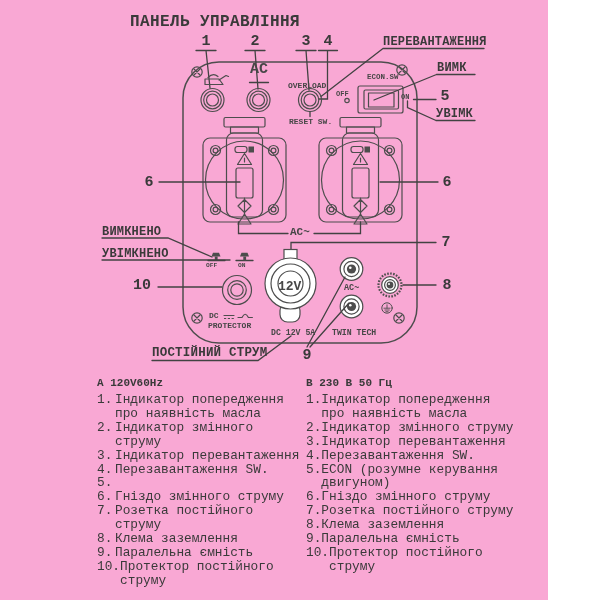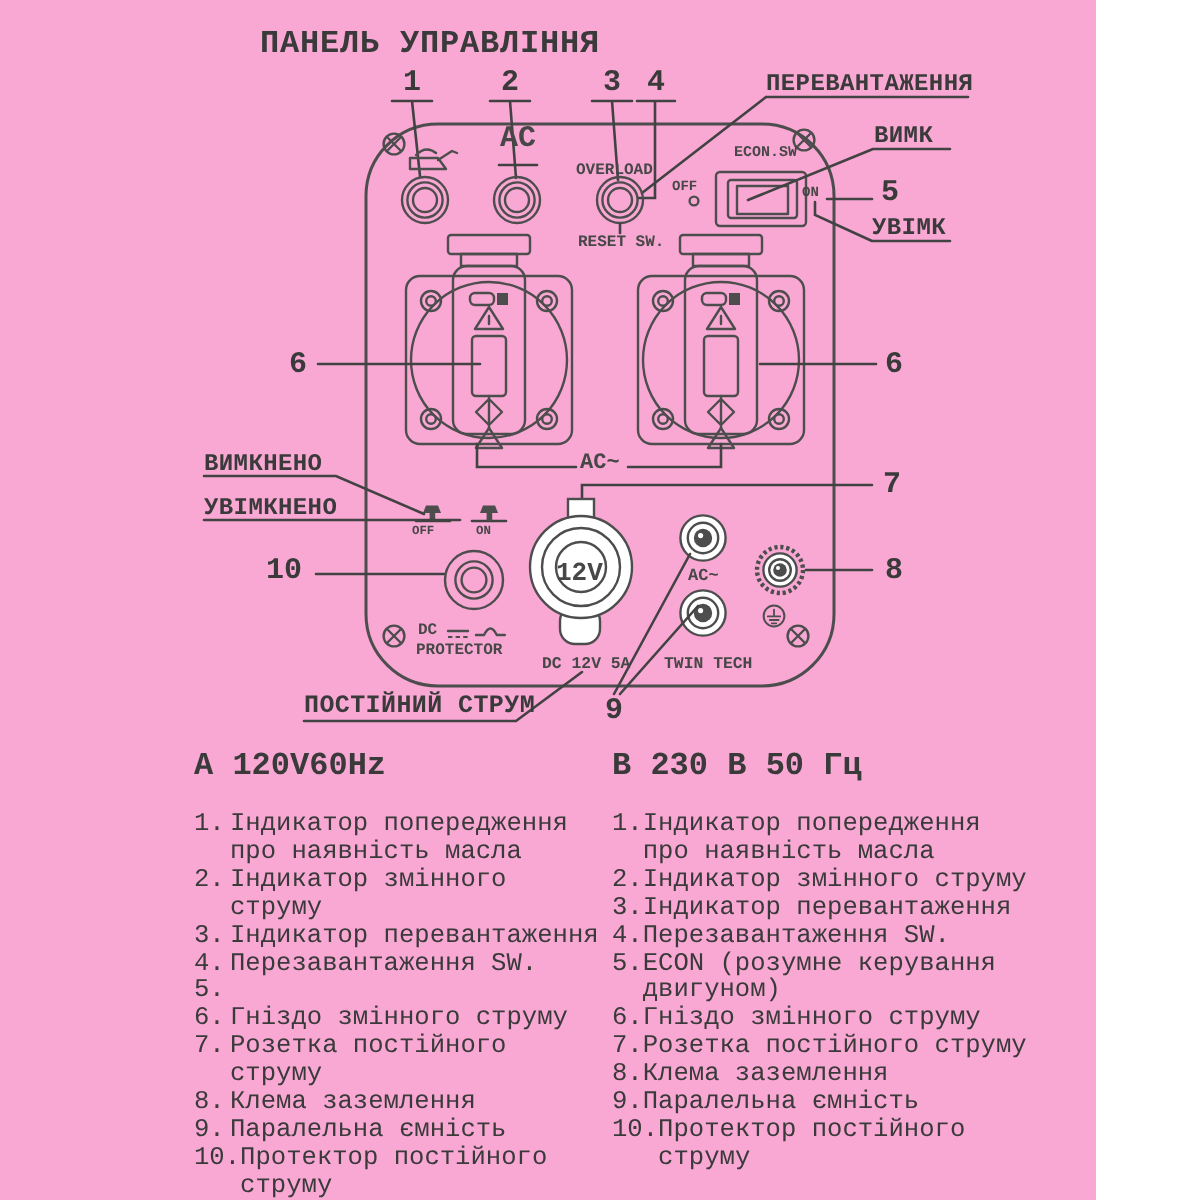--- a/index.html
+++ b/index.html
@@ -13,21 +13,21 @@
   svg.diagram{position:absolute;left:0;top:0;}
   .ln{stroke:#4d4d4d;stroke-width:1.2;fill:none;stroke-linecap:round;stroke-linejoin:round;}
   .ld{stroke:#424242;stroke-width:1.3;fill:none;stroke-linecap:round;}
   .wt{fill:#fff;stroke:#4d4d4d;stroke-width:1.2;}
   .dk{fill:#4d4d4d;stroke:none;}
   .knurl{stroke:#4d4d4d;stroke-width:2.2;fill:none;stroke-dasharray:1.6 1.4;}
   .dash{stroke:#4d4d4d;stroke-width:1.1;fill:none;stroke-dasharray:2.2 1.6;}
   .legend{position:absolute;top:376px;}
   .legend-a{left:97px;width:208px;}
   .legend-b{left:306px;width:226px;}
-  .lg-header{font-weight:bold;font-size:16px;line-height:14px;margin-bottom:15px;}
+  .lg-header{font-weight:bold;font-size:11px;line-height:14px;margin-bottom:3px;}
   .lg-item{display:flex;font-size:12.8px;line-height:13.9px;}
   .legend-a .lg-num{min-width:18px;}
   .legend-b .lg-num{min-width:12.5px;}
   .lg-text{white-space:pre-line;}
 </style>
 </head>
 <body>
 
 <div class="stage">
 

